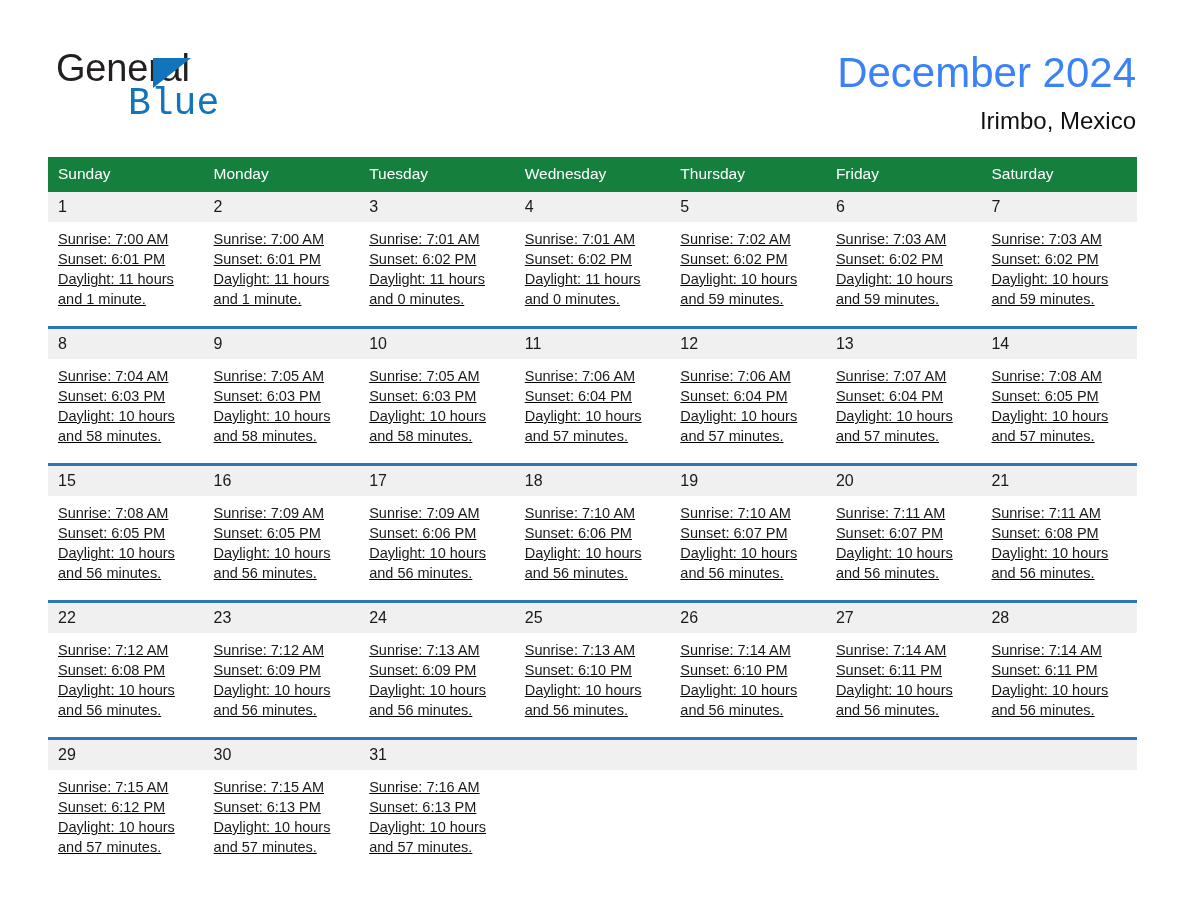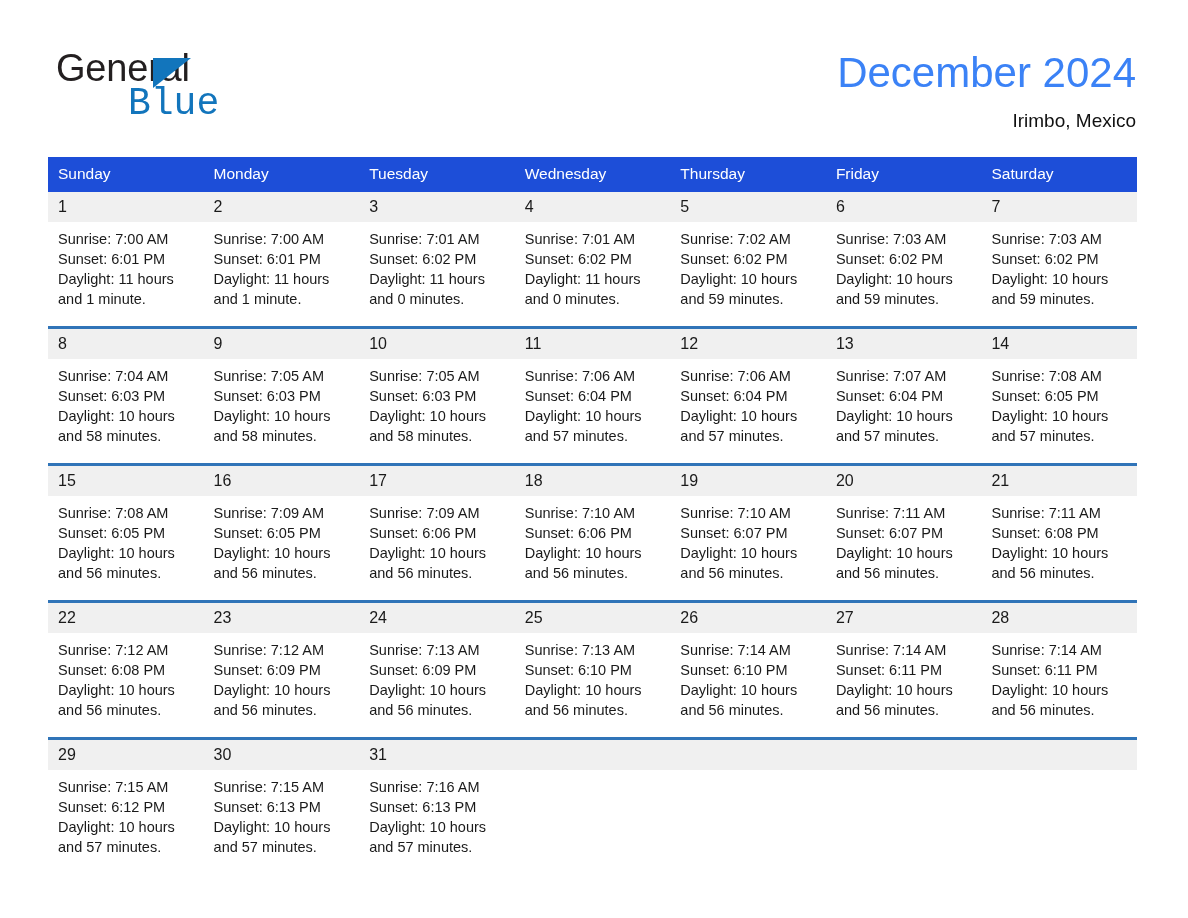--- a/index.html
+++ b/index.html
@@ -74,37 +74,37 @@
   }
   .cal-title {
     font-size: 42px;
     line-height: 50px;
     font-weight: 400;
     color: #3b82f6;
     white-space: nowrap;
   }
   .cal-subtitle {
     margin-top: 8px;
-    font-size: 19px;
+    font-size: 24px;
     line-height: 30px;
     font-weight: 400;
     color: #111111;
     white-space: nowrap;
   }
 
   
   .calendar {
     position: absolute;
     left: 48px;
     top: 157px;
     width: 1089px;
   }
   .week-head {
     display: flex;
-    background: #1d4ed8;
+    background: #15803d;
   }
   .week-head .cell {
     flex: 1 1 0;
     box-sizing: border-box;
     padding: 7px 0 8px 10px;
     color: #ffffff;
     font-size: 15.5px;
     line-height: 20px;
     white-space: nowrap;
   }
@@ -139,21 +139,21 @@
     color: #1a1a1a;
   }
   .info {
     padding-top: 7px;
     font-size: 14.5px;
     line-height: 20px;
     color: #1a1a1a;
   }
   .info div { white-space: nowrap; }
   .week-body { min-height: 104px; }
-  .week-body .cell { padding-bottom: 2px; }
+  .week-body .cell { padding-bottom: 2px; text-decoration: underline; }
 </style>
 </head>
 <body>
 
 <div class="page">
 
   <div class="header">
 
     <div class="logo">
       <span class="logo-row1">General</span>

